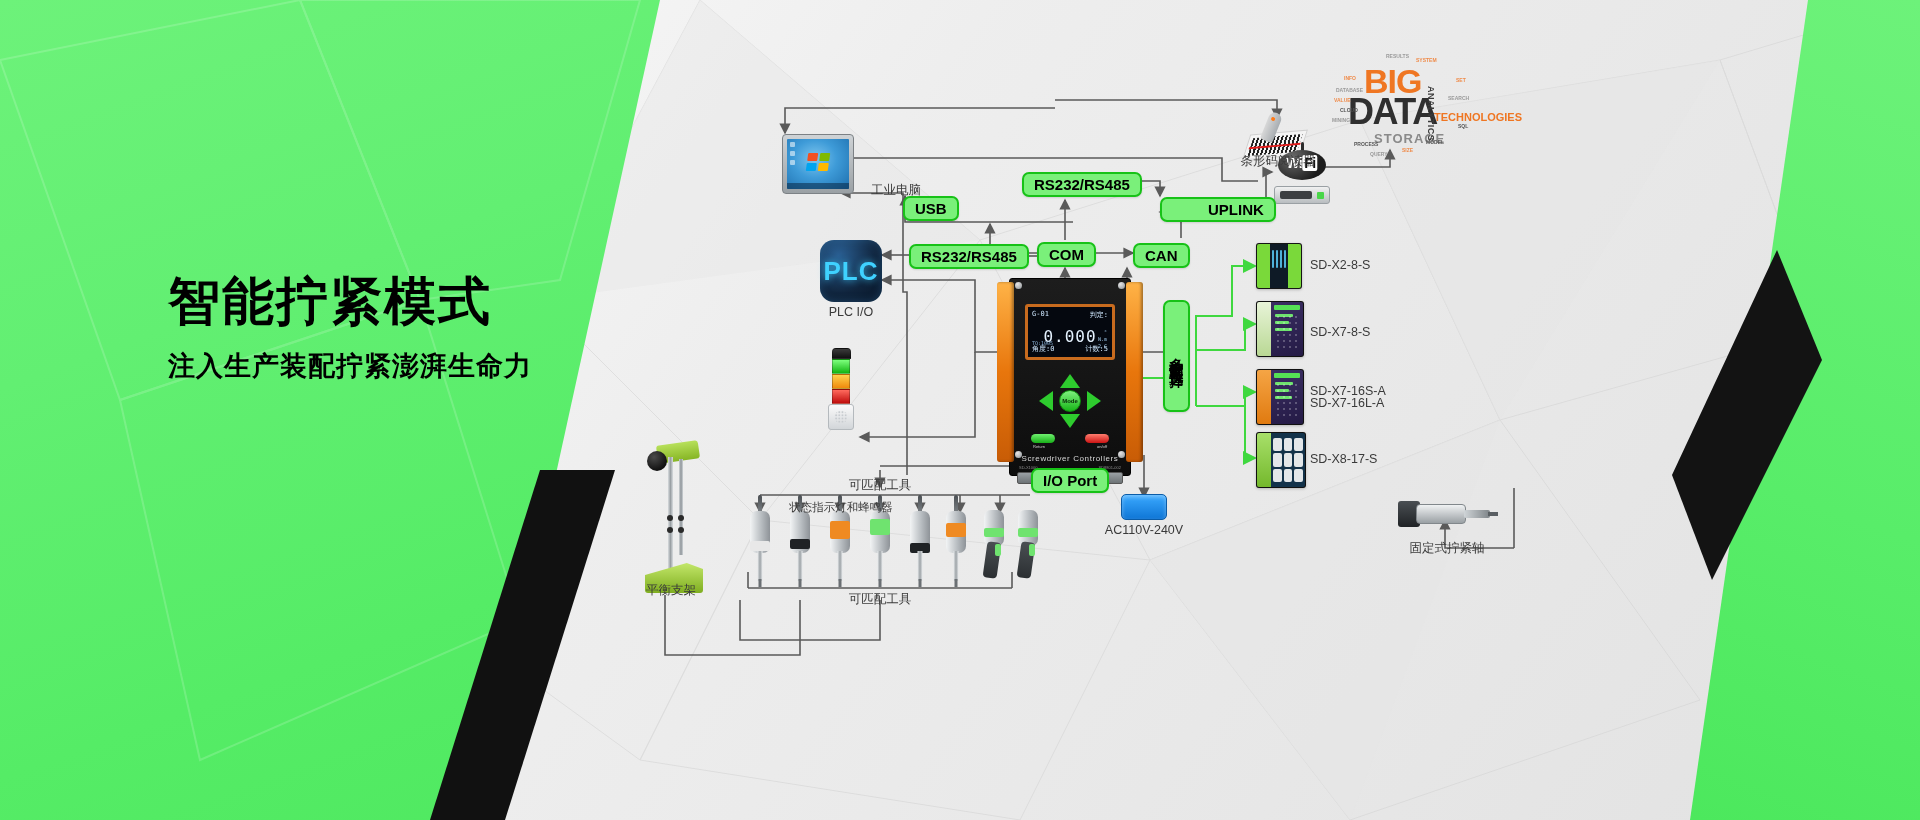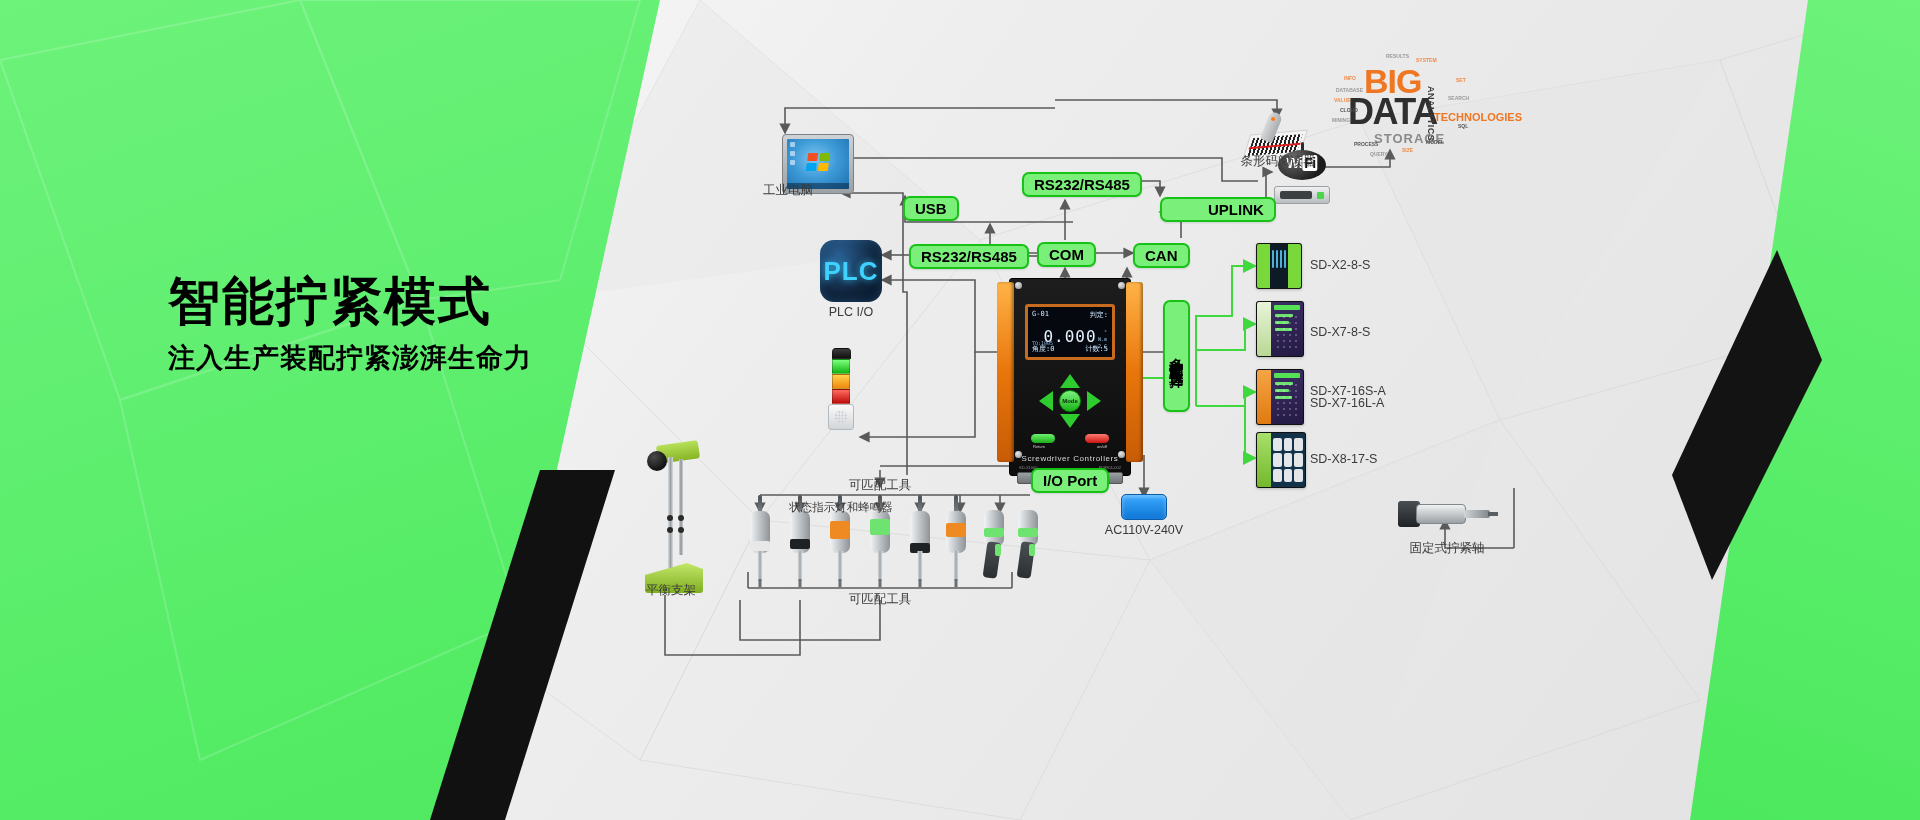--- a/index.html
+++ b/index.html
@@ -45,21 +45,21 @@
     background: #131313;
   }
 
   
   .hero { position: absolute; left: 168px; top: 272px; width: 560px; z-index: 6; }
   .hero-title {
     font-size: 52px; font-weight: bold; color: #000; letter-spacing: 2px;
     line-height: 1.15; white-space: nowrap;
   }
   .hero-sub {
-    margin-top: 8px; font-size: 27px; font-weight: bold; color: #000;
+    margin-top: 16px; font-size: 27px; font-weight: bold; color: #000;
     letter-spacing: 1px; white-space: nowrap;
   }
 
   
   #diagram { position: absolute; left: 0; top: 0; width: 1920px; height: 820px; z-index: 4; }
   #wires { position: absolute; left: 0; top: 0; width: 1920px; height: 820px; z-index: 3; }
 
   
   .pill {
     position: absolute; z-index: 7;
@@ -412,21 +412,21 @@
           <div class="flag">
               <i></i>
               <i></i>
               <i></i>
               <i></i>
             </div>
           <div class="taskbar"></div>
         </div>
       </div>
     </div>
-    <div class="cap" style="left:728px;top:182px;width:120px;">工业电脑</div>
+    <div class="cap" style="left:801px;top:182px;width:120px;text-align:right;">工业电脑</div>
 
     <div class="dev" style="left:1243px;top:112px;">
       <div class="barcode">
         <div class="paper">
             <div class="bars"></div>
             <div class="laser"></div>
           </div>
         <div class="gun">
             <span class="led"></span>
           </div>

